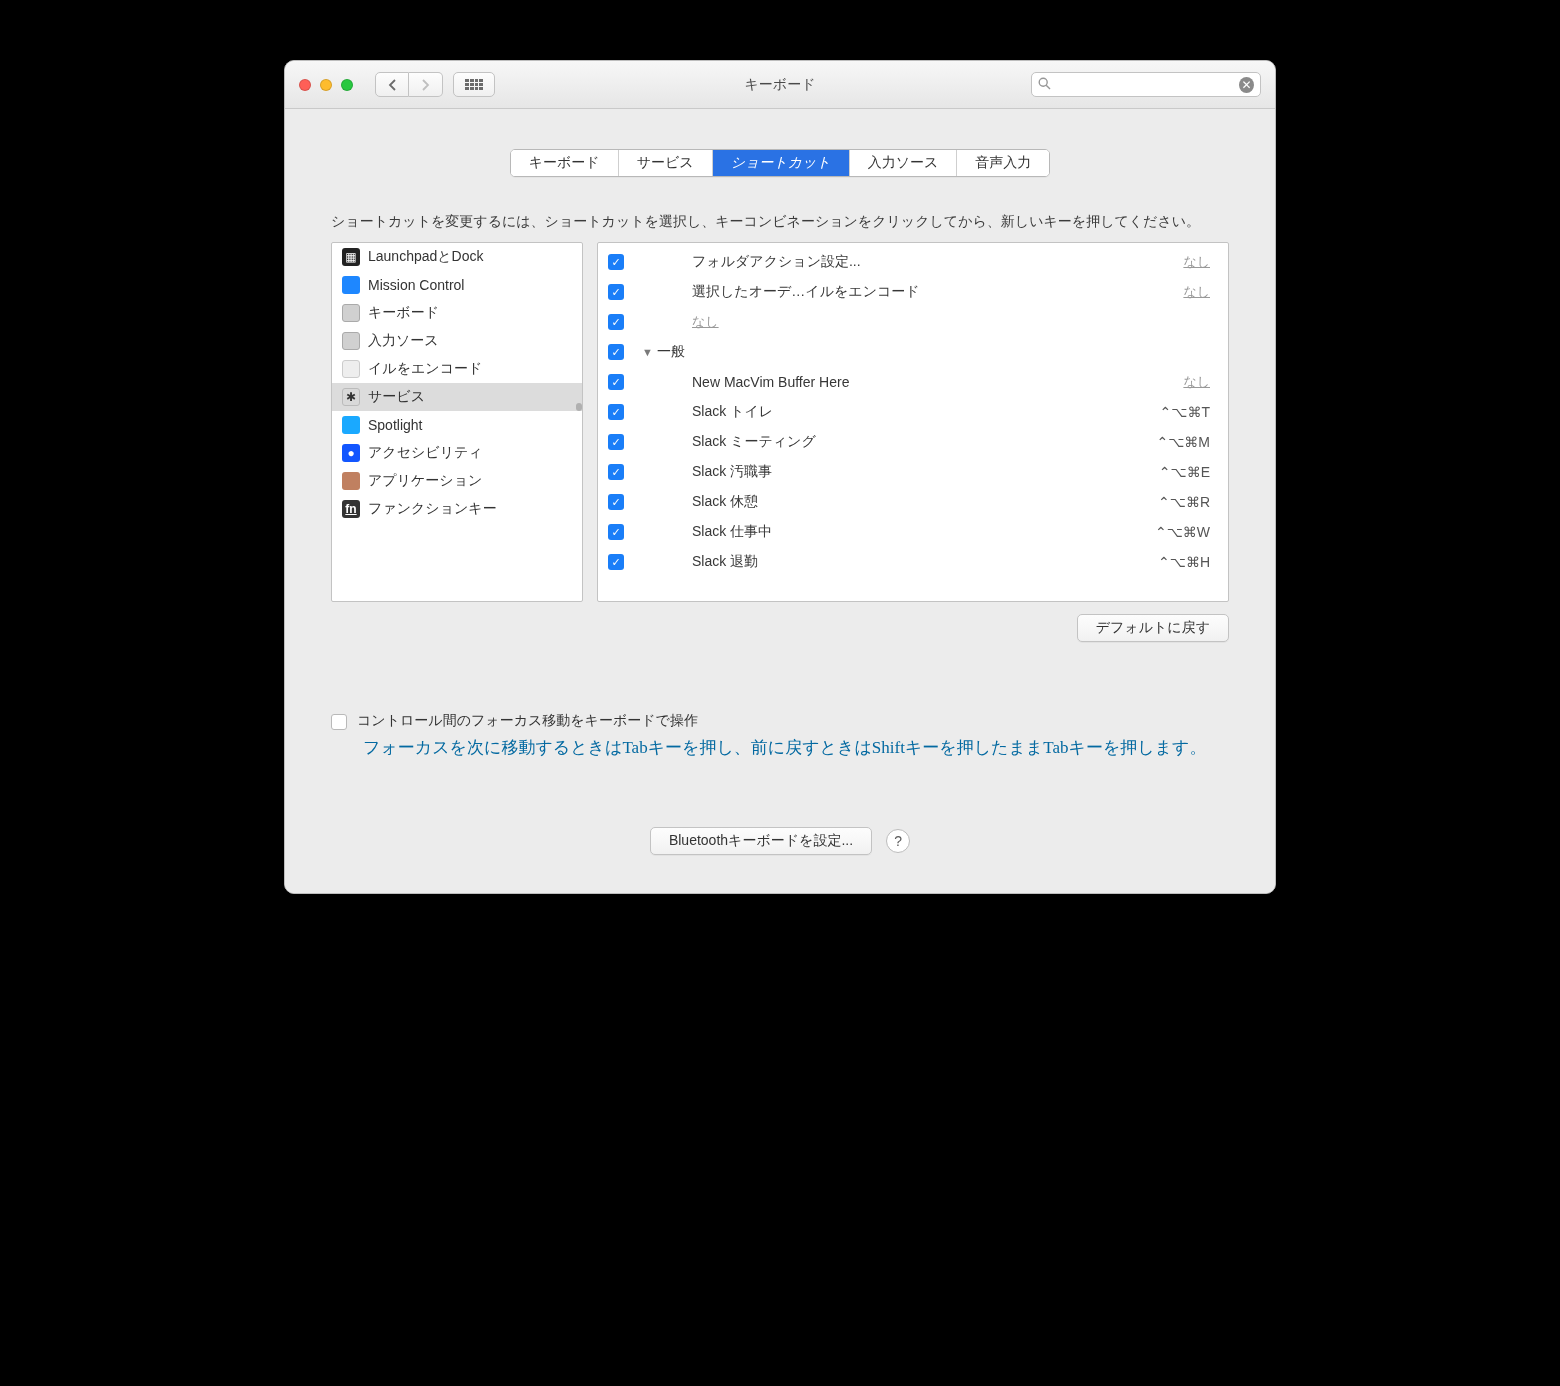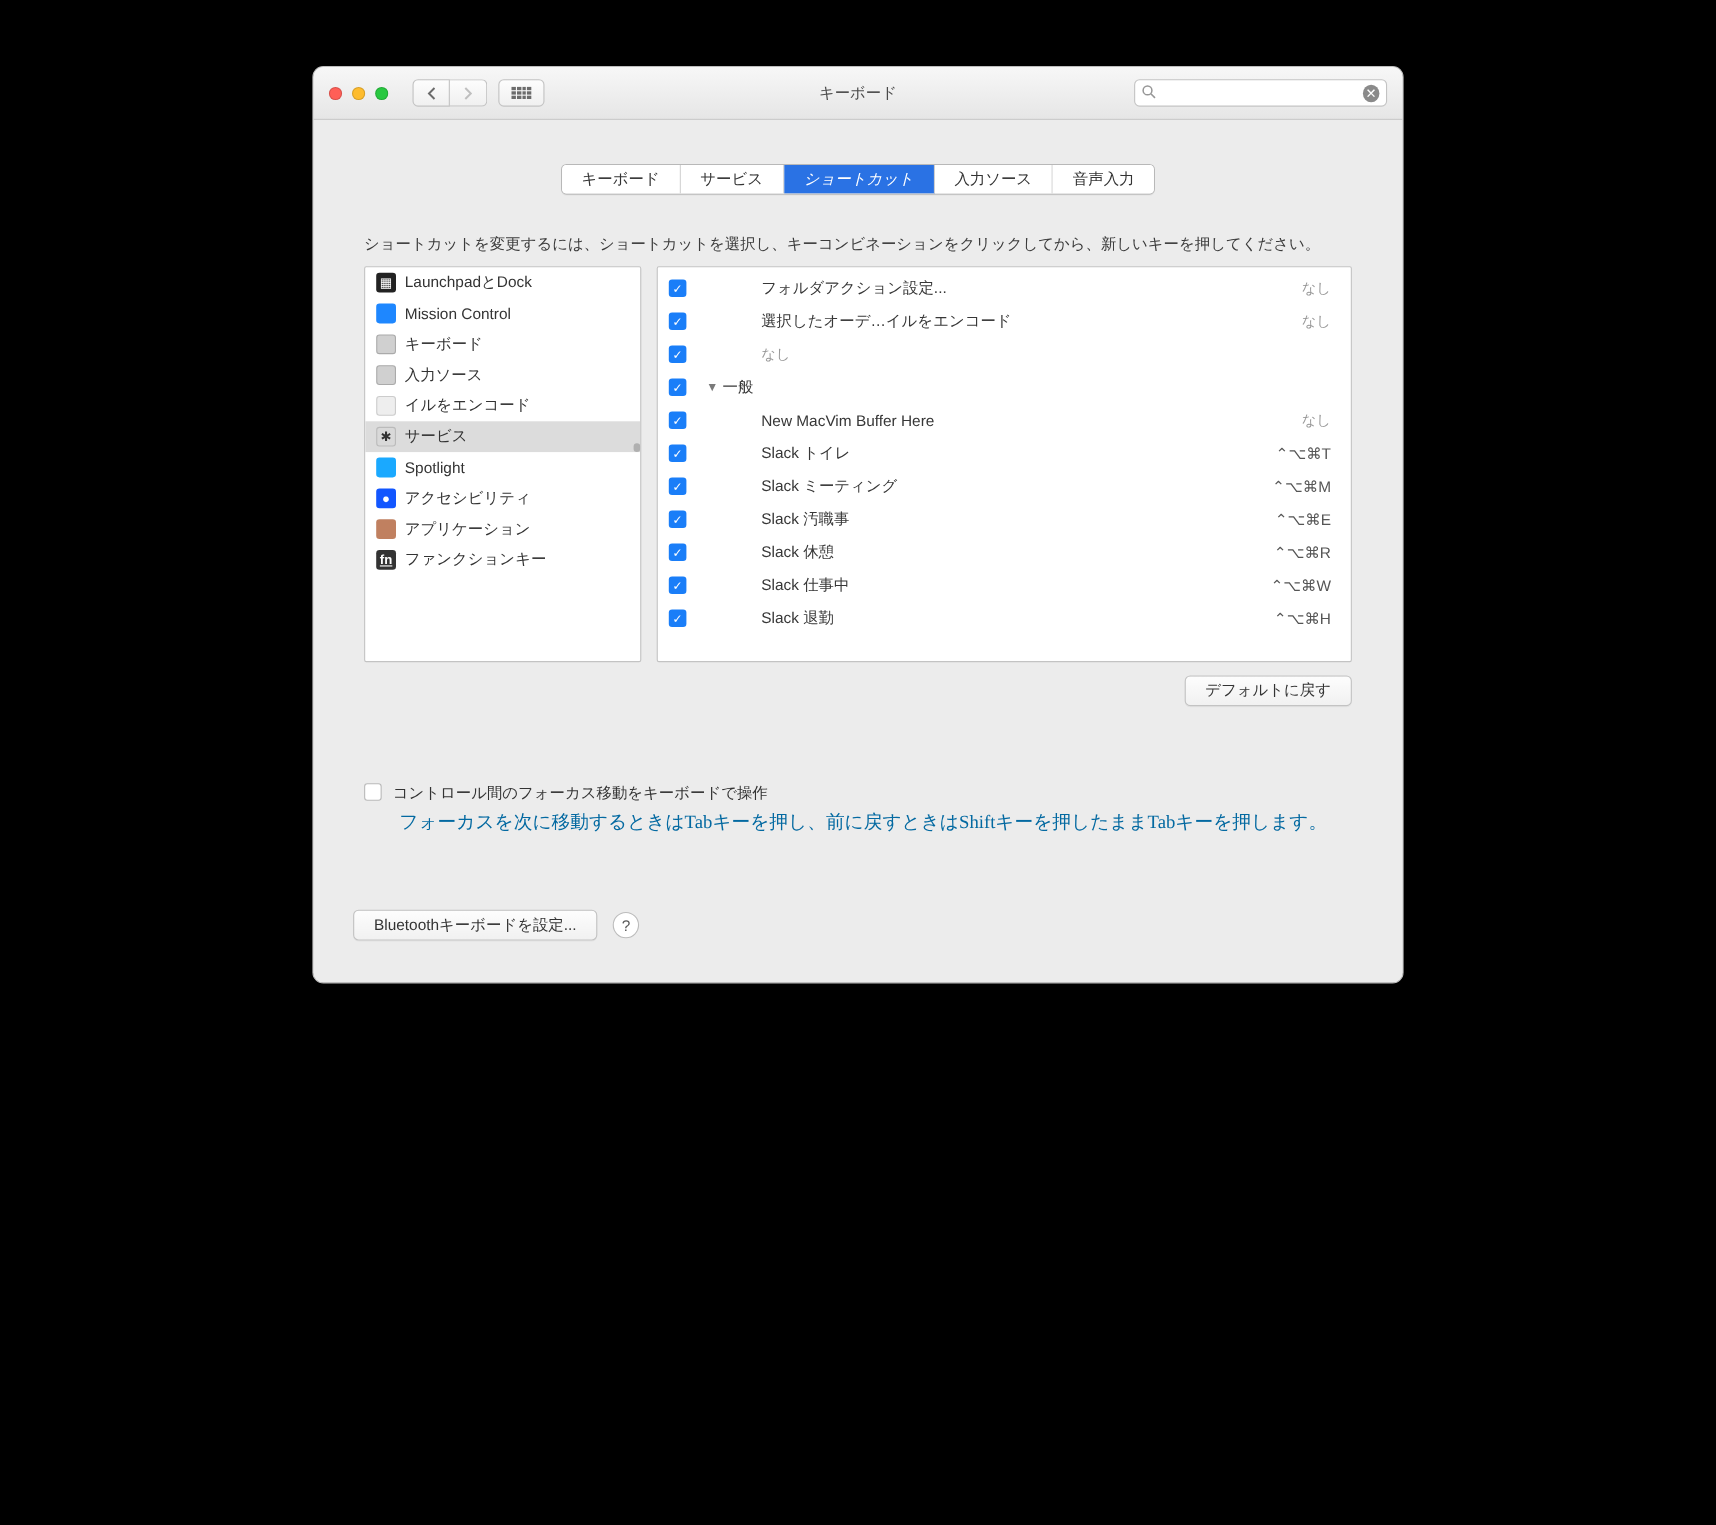--- a/index.html
+++ b/index.html
@@ -177,42 +177,42 @@
     width:16px; height:16px; border-radius:3px;
     background:#1a7ef8; flex:none;
     display:flex; align-items:center; justify-content:center;
     color:#fff; font-size:11px;
     margin-right: 10px;
   }
   .disc { color:#7a7a7a; margin: 0 4px 0 8px; font-size:11px; }
   .indent2 { width: 58px; flex:none; }
   .grow { flex:1; white-space:nowrap; overflow:hidden; text-overflow:ellipsis; }
   .shortcut { color:#555; font-size:14px; }
-  .shortcut.none { color:#999; font-size:13px; }
+  .shortcut.none { color:#999; font-size:13px;text-decoration:underline; }
 
   .detail .topcut { height:4px; overflow:hidden; }
 
   .defaultbtnrow { display:flex; justify-content:flex-end; padding: 12px 46px 0; }
   .macbtn {
     background: linear-gradient(#fdfdfd,#f1f1f1);
     border:1px solid #c3c3c3;
     border-radius: 5px;
     padding: 4px 18px;
     font-size: 14px;
     color:#333;
     cursor:pointer;
     box-shadow: 0 1px 0 rgba(0,0,0,.04);
   }
 
-  .checkbox-row { padding: 70px 46px 6px; display:flex; align-items:flex-start; gap:10px; font-size:14px; color:#333; }
+  .checkbox-row { padding: 70px 46px 6px; display:flex; align-items:flex-end; gap:10px; font-size:14px; color:#333; }
   .checkbox-row .box { width:16px;height:16px;border:1px solid #b9b9b9;border-radius:3px;background:#fff; }
   .hint { padding: 0 46px 0 78px; font-size:17px; color:#0369a1;font-family:Liberation Serif, serif; }
 
   .footer {
-    display:flex; justify-content:flex-start; align-items:center;
+    display:flex; justify-content:center; align-items:center;
     gap:14px; padding: 68px 36px 18px;
   }
   .help {
     width:24px; height:24px; border-radius:50%;
     border:1px solid #bcbcbc; background:#fff;
     display:flex; align-items:center; justify-content:center;
     font-size:14px; color:#5b5b5b; cursor:pointer;
   }
   .sidebar { position:relative; }
   .sb-ind { position:absolute; right:0; top:160px; width:6px; height:8px; background:rgba(0,0,0,.2); border-radius:3px;}

